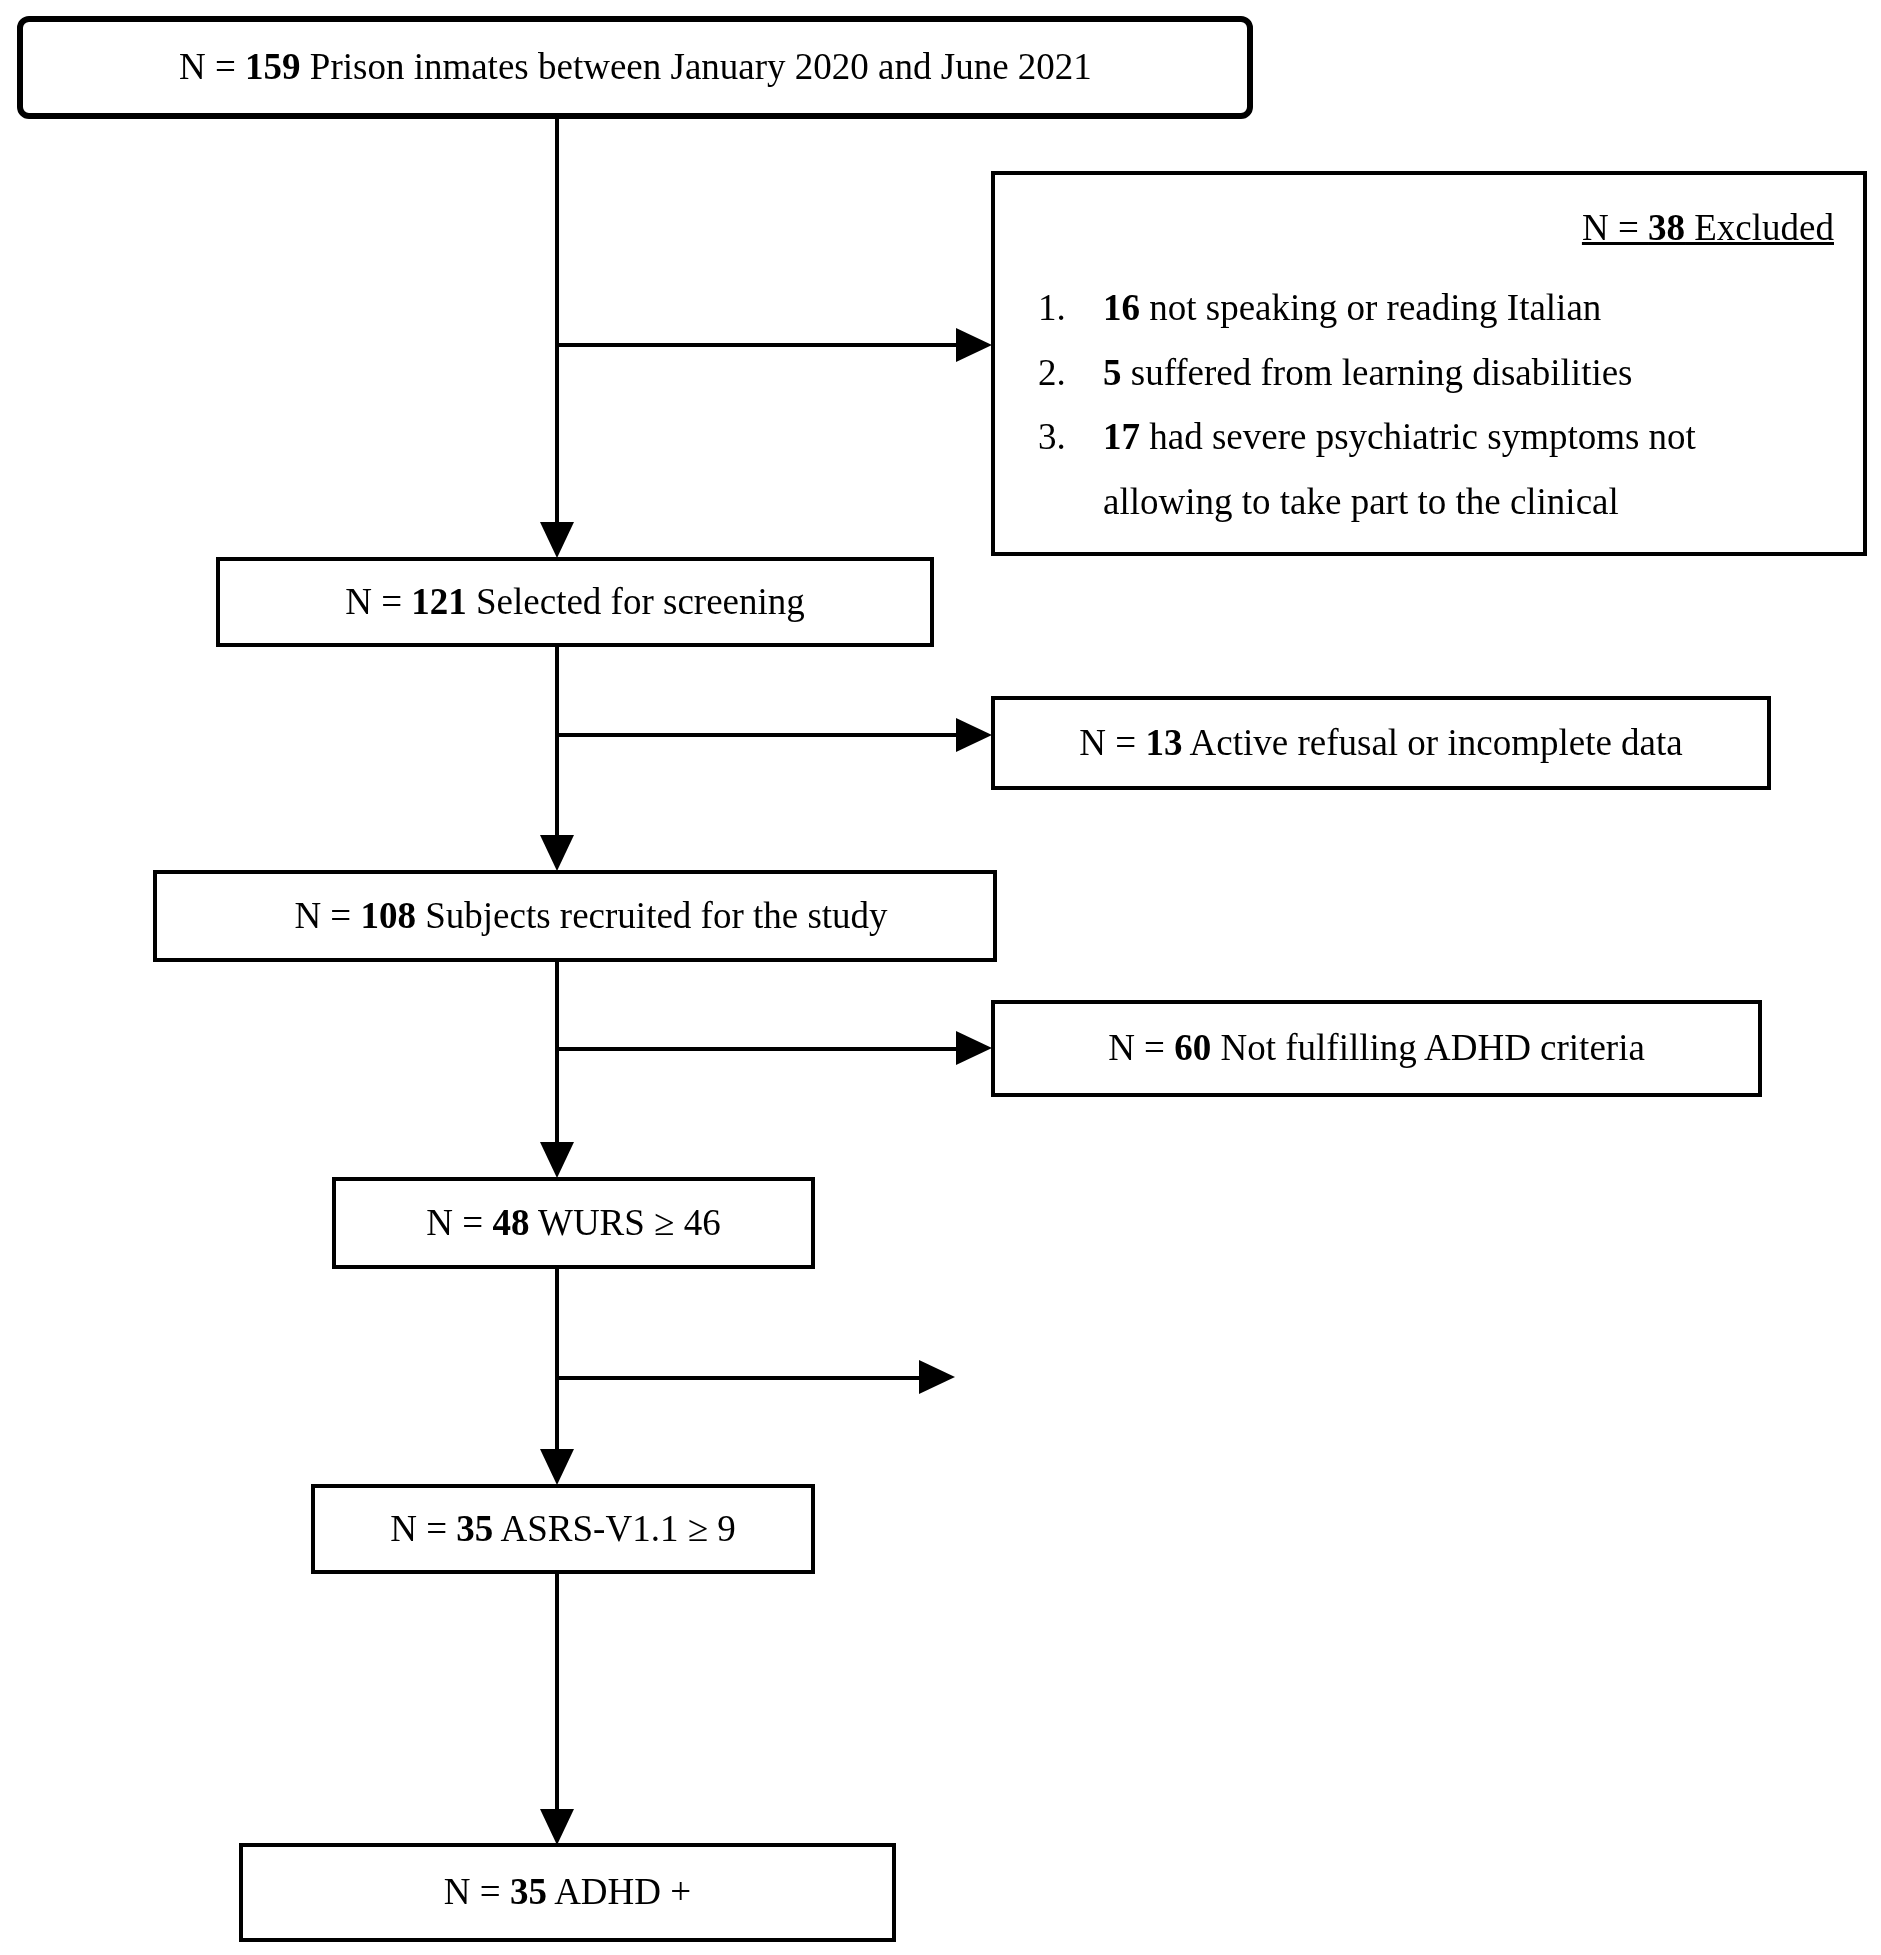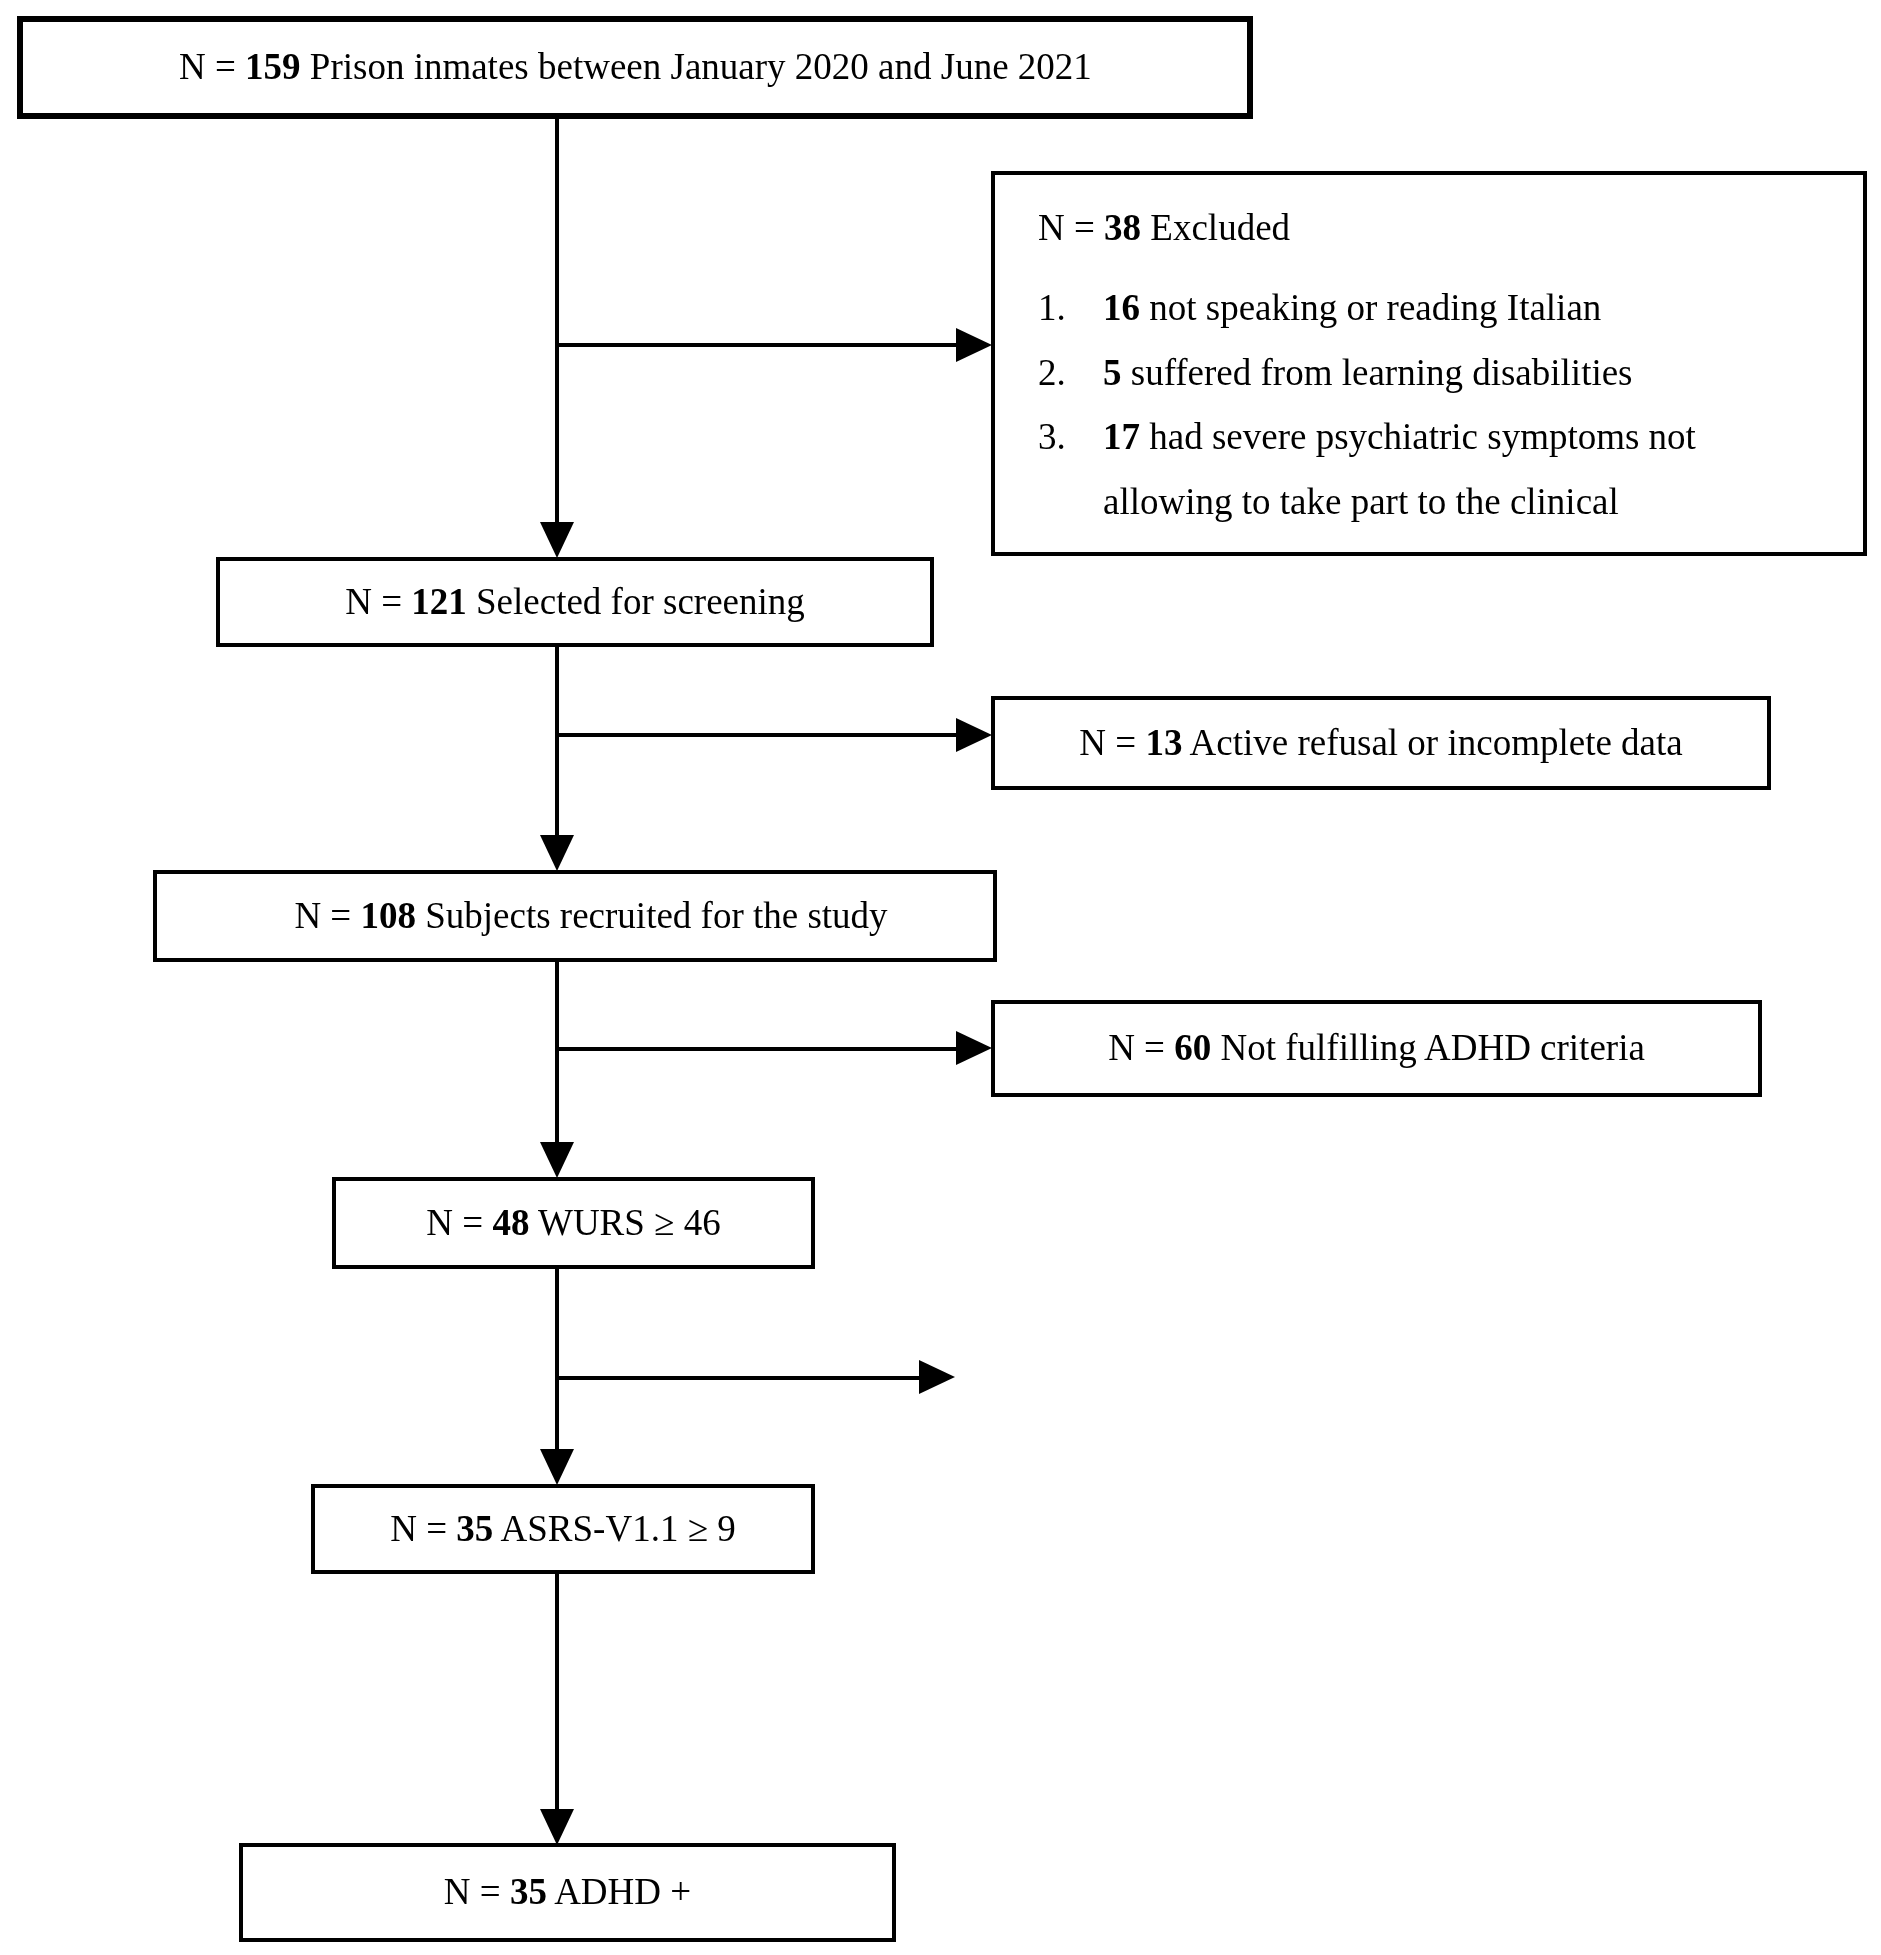--- a/index.html
+++ b/index.html
@@ -23,36 +23,38 @@
     border: 4.6px solid #000000;
     background: #ffffff;
     display: flex;
     align-items: center;
     justify-content: center;
     text-align: center;
     line-height: 1.3;
   }
   .box--thick {
     border-width: 6.4px;
+    border-radius: 12px;
   }
   .num {
     font-weight: bold;
   }
   
   .box-list {
     position: absolute;
     box-sizing: border-box;
     border: 4.6px solid #000000;
     background: #ffffff;
     padding: 22px 29px 11.6px 43px;
   }
   .box-list .ex-title {
-    text-align: left;
+    text-align: right;
     line-height: 1.7;
     margin-bottom: 16px;
+    text-decoration: underline;
   }
   .ex-item {
     display: flex;
     line-height: 1.75;
   }
   .ex-marker {
     flex: none;
     width: 65px;
   }
   .ex-text {

